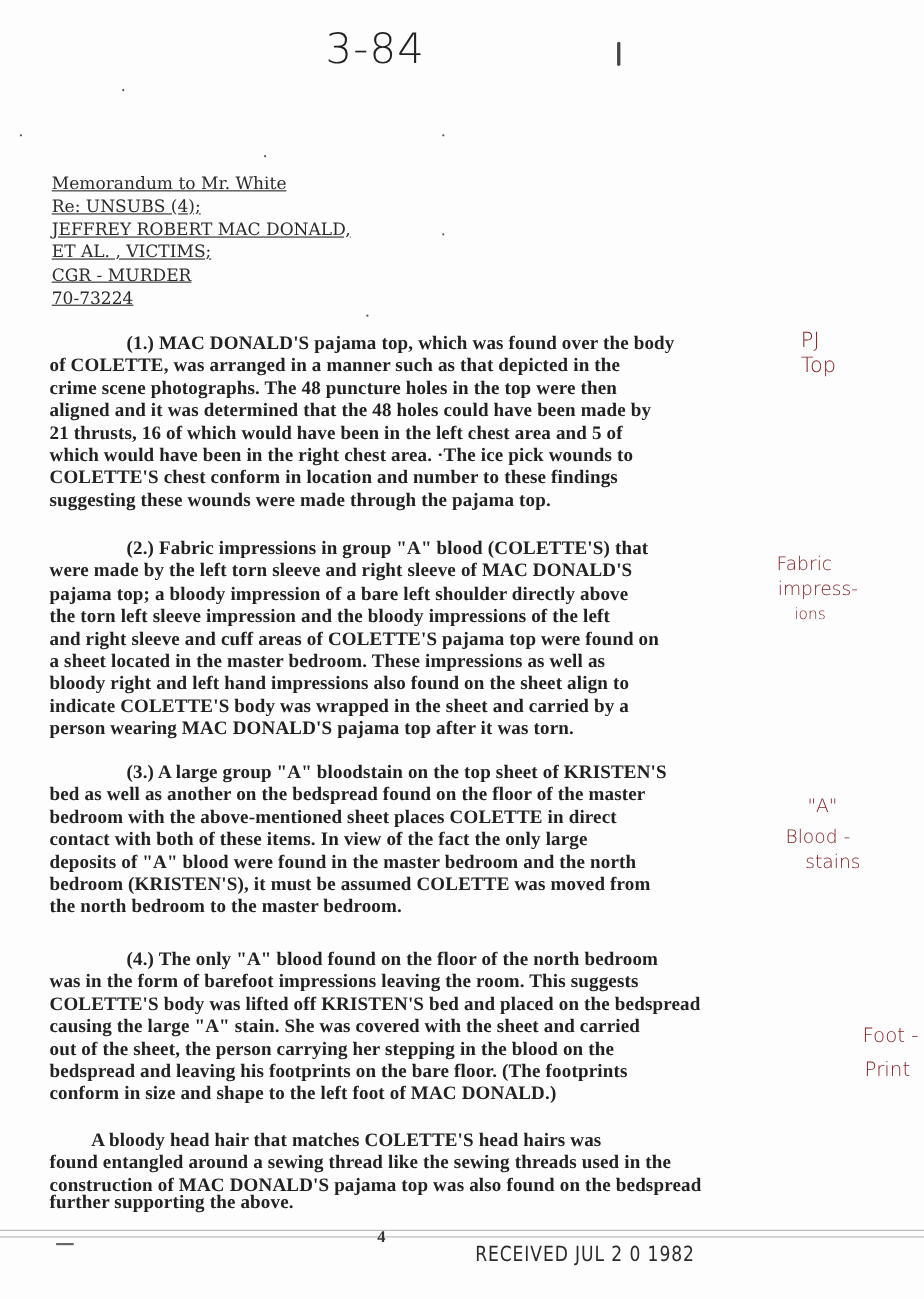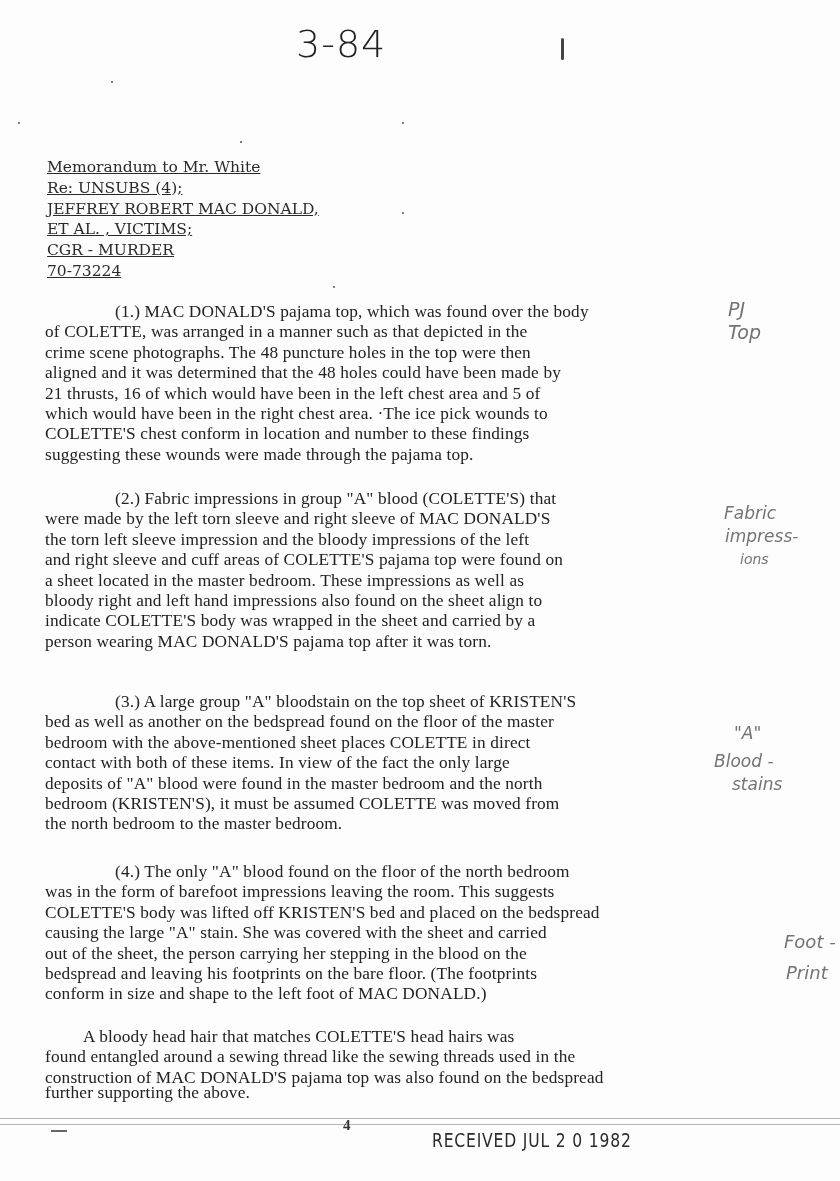--- a/index.html
+++ b/index.html
@@ -54,31 +54,30 @@
 
     .para {
       position: absolute;
       left: 45px;
       font-family: "Liberation Serif", "DejaVu Serif", serif;
       font-size: 17.3px;
       line-height: 20.4px;
       color: #222;
       letter-spacing: 0.15px;
     }
-    .para .line { white-space: nowrap; }
+    .para .line { white-space: nowrap; font-weight: bold; }
     .para .line.indent { padding-left: 70px; }
 
     .note {
       position: absolute;
       font-family: "DejaVu Sans", sans-serif;
       font-size: 19px;
       font-weight: 300;
-      color: #737373;
+      color: #7f1d1d;
       line-height: 23px;
-      font-style: italic;
       white-space: nowrap;
     }
 
     .rule {
       position: absolute;
       left: 0;
       width: 840px;
       height: 1px;
       background: #b5b5b5;
     }
@@ -141,20 +140,21 @@
   <div class="line">aligned and it was determined that the 48 holes could have been made by</div>
   <div class="line">21 thrusts, 16 of which would have been in the left chest area and 5 of</div>
   <div class="line">which would have been in the right chest area.  ·The ice pick wounds to</div>
   <div class="line">COLETTE'S chest conform in location and number to these findings</div>
   <div class="line">suggesting these wounds were made through the pajama top.</div>
 </div>
 
 <div class="para" style="top:489px">
   <div class="line indent">(2.)  Fabric impressions in group "A" blood (COLETTE'S) that</div>
   <div class="line">were made by the left torn sleeve and right sleeve of MAC DONALD'S</div>
+  <div class="line">pajama top; a bloody impression of a bare left shoulder directly above</div>
   <div class="line">the torn left sleeve impression and the bloody impressions of the left</div>
   <div class="line">and right sleeve and cuff areas of COLETTE'S pajama top were found on</div>
   <div class="line">a sheet located in the master bedroom.  These impressions as well as</div>
   <div class="line">bloody right and left hand impressions also found on the sheet align to</div>
   <div class="line">indicate COLETTE'S body was wrapped in the sheet and carried by a</div>
   <div class="line">person wearing MAC DONALD'S pajama top after it was torn.</div>
 </div>
 
 <div class="para" style="top:692px">
   <div class="line indent">(3.)  A large group "A" bloodstain on the top sheet of KRISTEN'S</div>
@@ -180,21 +180,21 @@
   <div class="line" style="padding-left:38px">A bloody head hair that matches COLETTE'S head hairs was</div>
   <div class="line">found entangled around a sewing thread like the sewing threads used in the</div>
   <div class="line">construction of MAC DONALD'S pajama top was also found on the bedspread</div>
   <div class="line" style="margin-top:-5px">further supporting the above.</div>
 </div>
 
 <div class="note" style="left:728px;top:298px">
   <div>PJ</div>
   <div style="">Top</div>
 </div>
-<div class="note" style="left:724px;top:502px;font-size:17px">
+<div class="note" style="left:706px;top:502px;font-size:17px">
   <div>Fabric</div>
   <div style="margin-left:1px">impress-</div>
   <div style="margin-left:16px;font-size:14px">ions</div>
 </div>
 <div class="note" style="left:728px;top:722px;font-size:17px">
   <div style="margin-left:6px">"A"</div>
   <div style="margin-left:-14px;margin-top:5px">Blood -</div>
   <div style="margin-left:4px">stains</div>
 </div>
 <div class="note" style="left:784px;top:930px;font-size:18px">

